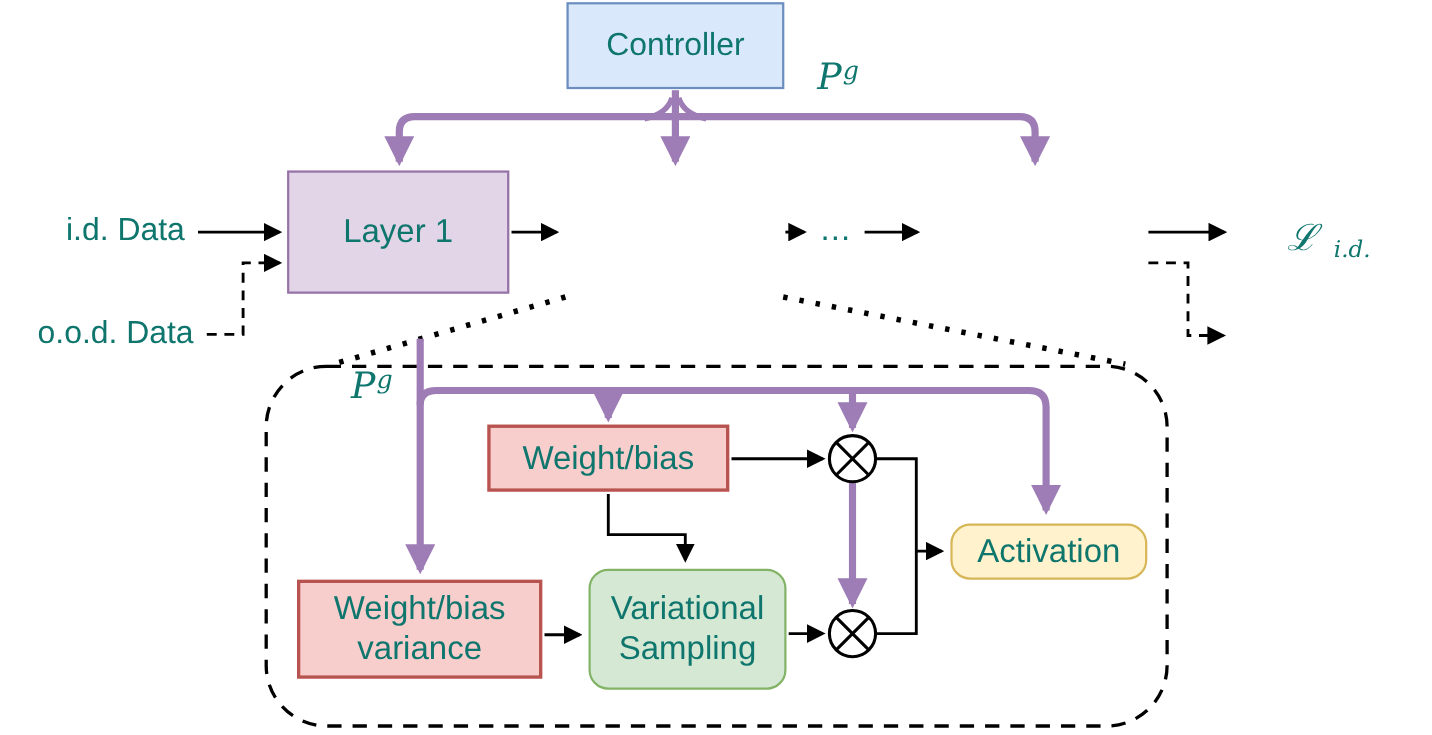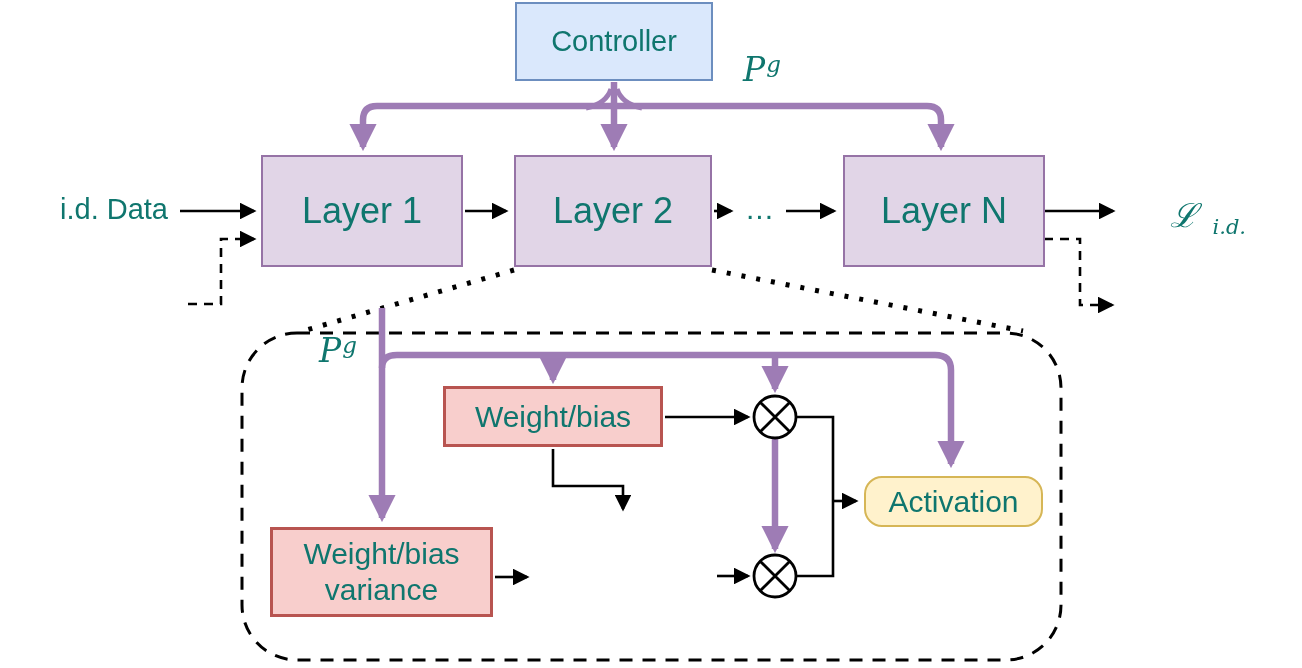--- a/index.html
+++ b/index.html
@@ -19,21 +19,21 @@
   .bw {stroke:var(--data-arrow);stroke-width:2.6;fill:none;}
   .bd {stroke:var(--data-arrow);stroke-width:2.6;fill:none;stroke-dasharray:9 7;}
   .cont{stroke:#000;stroke-width:3;fill:none;stroke-dasharray:13 10;}
   .dot{stroke:#000;stroke-width:5;fill:none;stroke-dasharray:4 11;}
   .oc {fill:#fff;stroke:#000;stroke-width:2.8;}
   .ox {stroke:#000;stroke-width:2.8;fill:none;}
 
   .node{position:absolute;display:flex;align-items:center;justify-content:center;
         text-align:center;box-sizing:border-box;line-height:1.2;}
   .controller{border:2.5px solid var(--controller-stroke);background:var(--controller-fill);font-size:29px;}
-  .layer{border:2.5px solid var(--layer-stroke);background:var(--layer-fill);font-size:36px;}
+  .layer{border:2.5px solid var(--layer-stroke);background:var(--layer-fill);font-size:30px;}
   .param{border:3px solid var(--param-stroke);background:var(--param-fill);font-size:30px;}
   .sampling{border:2.5px solid var(--sampling-stroke);background:var(--sampling-fill);
             border-radius:18px;font-size:30px;}
   .activation{border:2.5px solid var(--activation-stroke);background:var(--activation-fill);
             border-radius:18px;font-size:30px;}
 
   .lbl{position:absolute;font-size:29px;white-space:nowrap;}
   .math{font-family:"DejaVu Serif",serif;font-style:italic;}
   .pg{font-size:33px;}
   .pg sup{font-size:23px;vertical-align:9px;margin-left:1px;}
@@ -99,38 +99,36 @@
     </g>
   </svg>
 
   <div class="node controller" style="left:515px;top:2px;width:198px;height:79px;">
     <span>Controller</span>
   </div>
 
   <div class="node layer" style="left:261px;top:155px;width:202px;height:112px;">
     <span>Layer 1</span>
   </div>
-  <div class="node layer" style="left:514px;top:155px;width:198px;height:112px;">
-    <span>Layer 2</span>
-  </div>
-  <div class="node layer" style="left:843px;top:155px;width:202px;height:112px;">
-    <span>Layer N</span>
-  </div>
 
   <div class="node param" style="left:443px;top:386px;width:220px;height:61px;">
     <span>Weight/bias</span>
   </div>
   <div class="node param" style="left:270px;top:527px;width:223px;height:90px;padding:0 14px;">
     <span>Weight/bias variance</span>
   </div>
+  <div class="node sampling" style="left:535px;top:517px;width:180px;height:110px;padding:0 8px;">
+    <span>Variational Sampling</span>
+  </div>
   <div class="node activation" style="left:864px;top:476px;width:179px;height:51px;">
     <span>Activation</span>
   </div>
 
   <div class="lbl" style="left:0;top:193px;width:168px;text-align:right;">i.d. Data</div>
+  <div class="lbl" style="left:0;top:287px;width:176px;text-align:right;">o.o.d. Data</div>
   <div class="lbl ellipsis" style="left:738px;top:192px;width:44px;text-align:center;">...</div>
 
   <div class="lbl math pg" style="left:722px;top:50px;width:80px;text-align:center;"><span>P</span><sup>g</sup></div>
   <div class="lbl math pg" style="left:298px;top:331px;width:80px;text-align:center;"><span>P</span><sup>g</sup></div>
 
   <div class="lbl math loss" style="left:1170px;top:192px;"><span>ℒ</span><sub>i.d.</sub></div>
 
 </div>
 
 </body></html>

